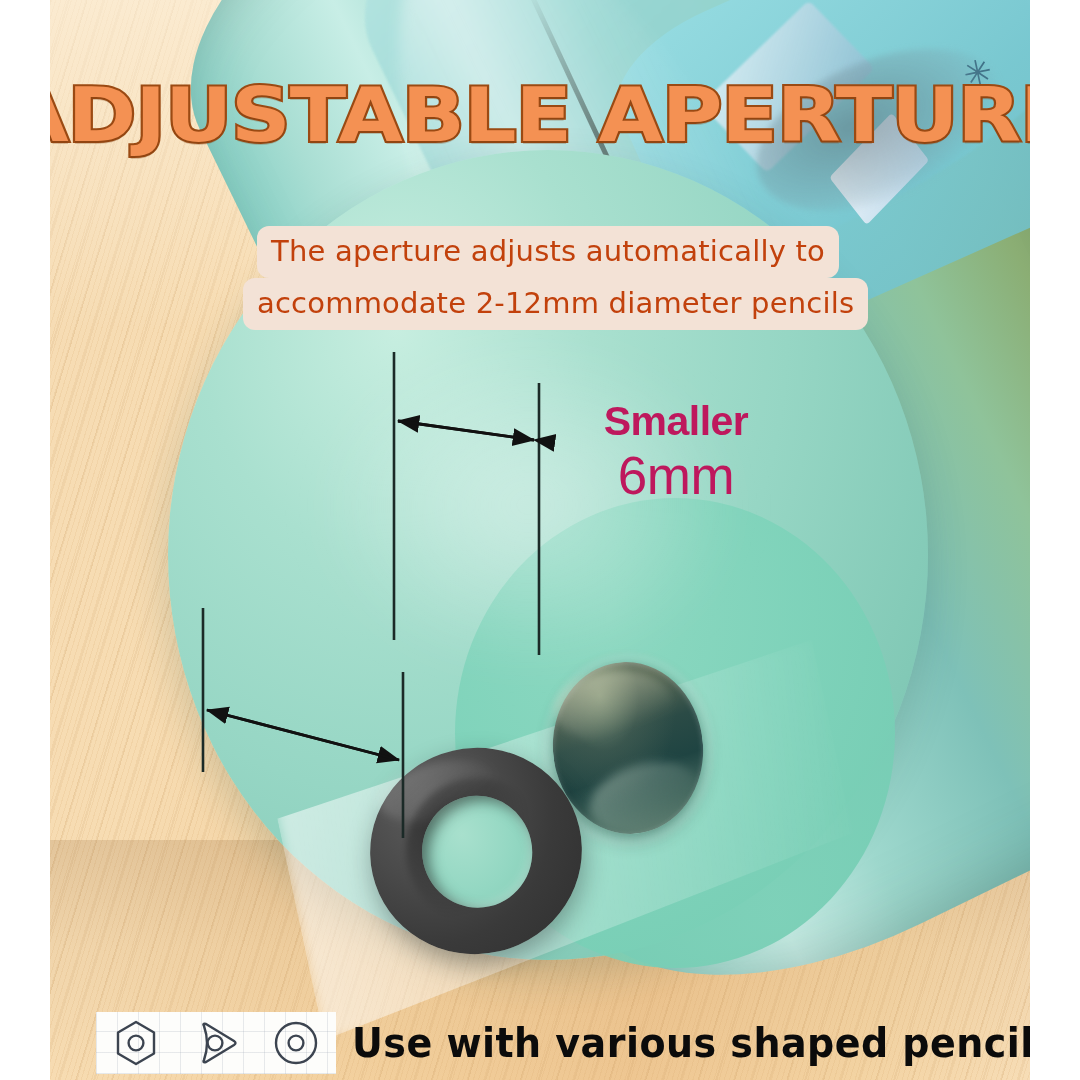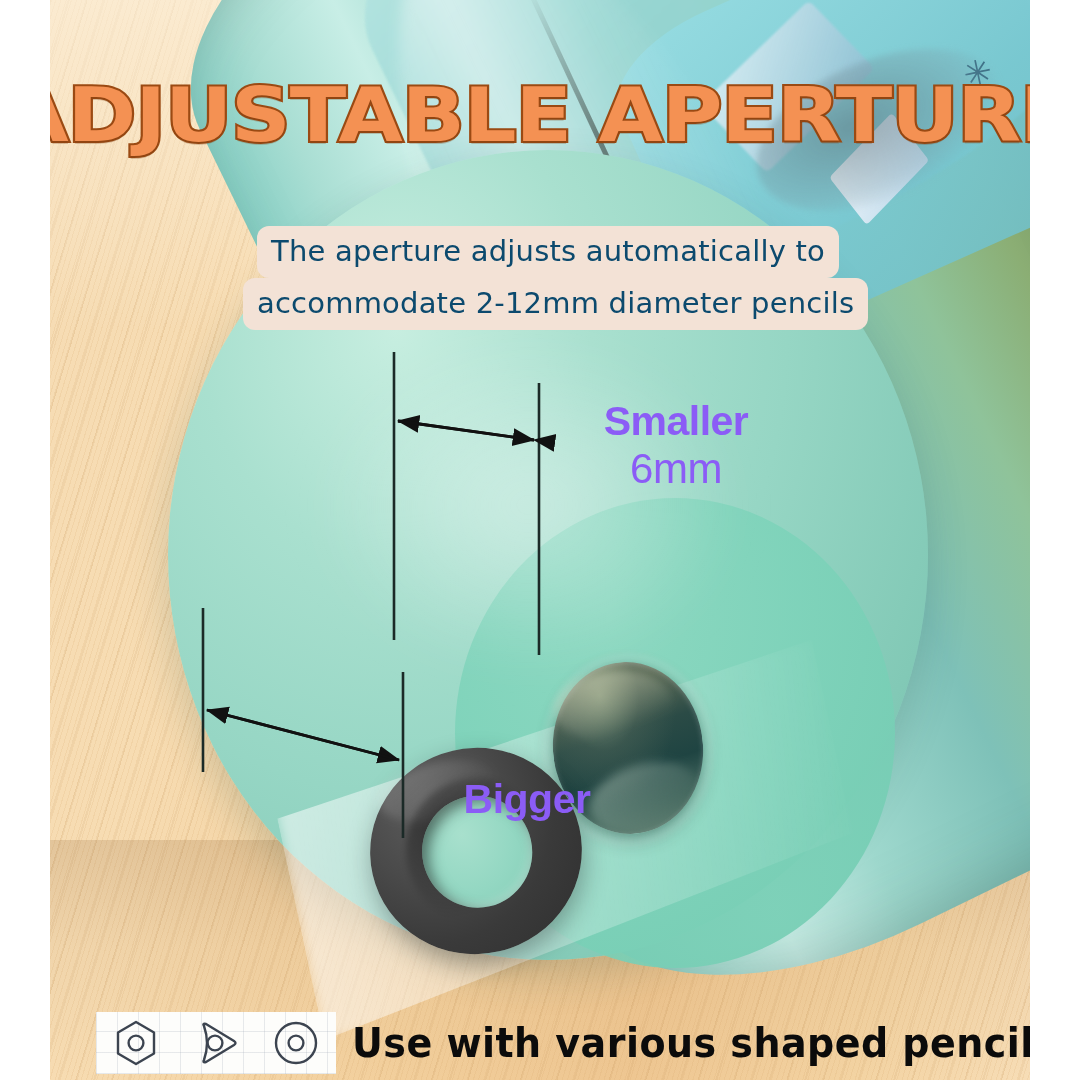--- a/index.html
+++ b/index.html
@@ -178,38 +178,38 @@
   }
 
   
   .desc{
     position:absolute;left:243px;top:226px;width:610px;
     text-align:center;
   }
   .desc-line{
     display:inline-block;
     background:#f3e2d6;
-    color:#0c4a6e;
+    color:#c2410c;
     font-family:"DejaVu Sans", sans-serif;
     font-size:29px;line-height:40px;
     padding:5px 14px 7px 14px;
     border-radius:12px;
     letter-spacing:.2px;
     white-space:nowrap;
   }
 
   
-  .callout{position:absolute;text-align:center;color:#8b5cf6;}
+  .callout{position:absolute;text-align:center;color:#be185d;}
   .callout .ttl{
     font-family:"Liberation Sans", sans-serif;
     font-weight:bold;font-size:41px;line-height:1.05;letter-spacing:-.5px;
   }
   .callout .val{
     font-family:"Liberation Sans", sans-serif;
-    font-weight:normal;font-size:42px;line-height:1.25;letter-spacing:-.5px;
+    font-weight:normal;font-size:53px;line-height:1.25;letter-spacing:-.5px;
   }
   #c-smaller{left:556px;top:400px;width:240px;}
   #c-bigger{left:412px;top:778px;width:230px;}
 
   
   .icon-panel{
     position:absolute;left:96px;top:1012px;width:240px;height:62px;
     background:#fdfdfb;
     overflow:hidden;
     display:flex;align-items:center;justify-content:space-around;
@@ -309,21 +309,20 @@
     <div class="desc-line">The aperture adjusts automatically to</div><br>
     <div class="desc-line">accommodate 2-12mm diameter pencils</div>
   </div>
 
   <div class="callout" id="c-smaller">
     <div class="ttl">Smaller</div>
     <div class="val">6mm</div>
   </div>
 
   <div class="callout" id="c-bigger">
-    <div class="ttl">Bigger</div>
   </div>
 
   <div class="icon-panel">
     <div class="icon-grid"></div>
 
     <div class="pencil-icon">
       <svg viewBox="0 0 52 52" width="52" height="52">
         <polygon points="26,5 44,15.5 44,36.5 26,47 8,36.5 8,15.5" fill="none" stroke="#3c4450" stroke-width="2.4" stroke-linejoin="round"></polygon>
         <circle cx="26" cy="26" r="7.4" fill="none" stroke="#3c4450" stroke-width="2.4"></circle>
       </svg>

